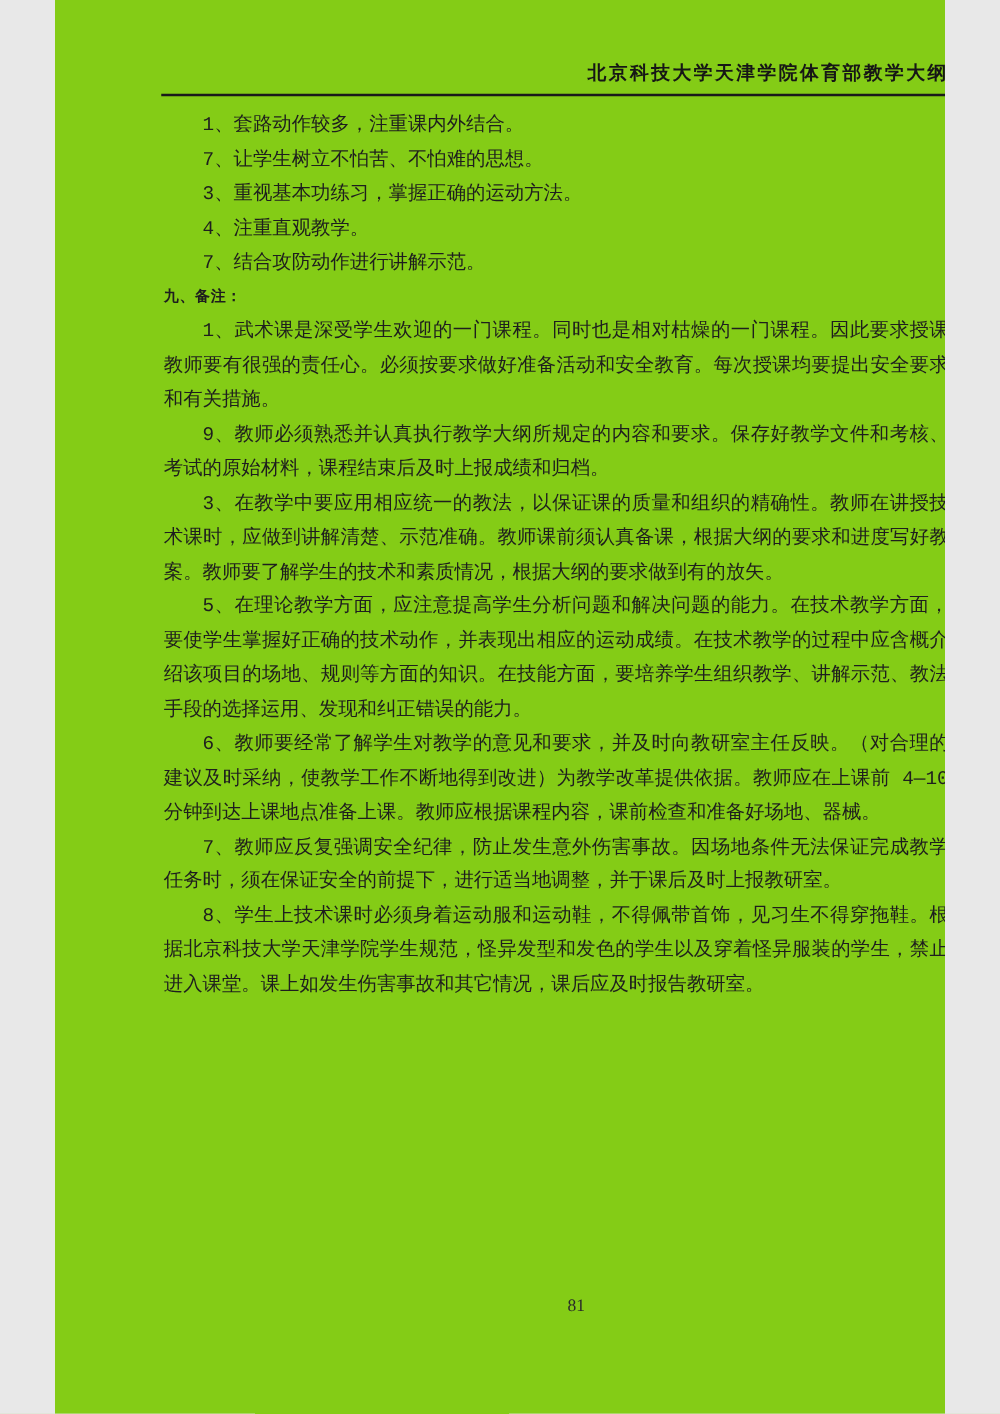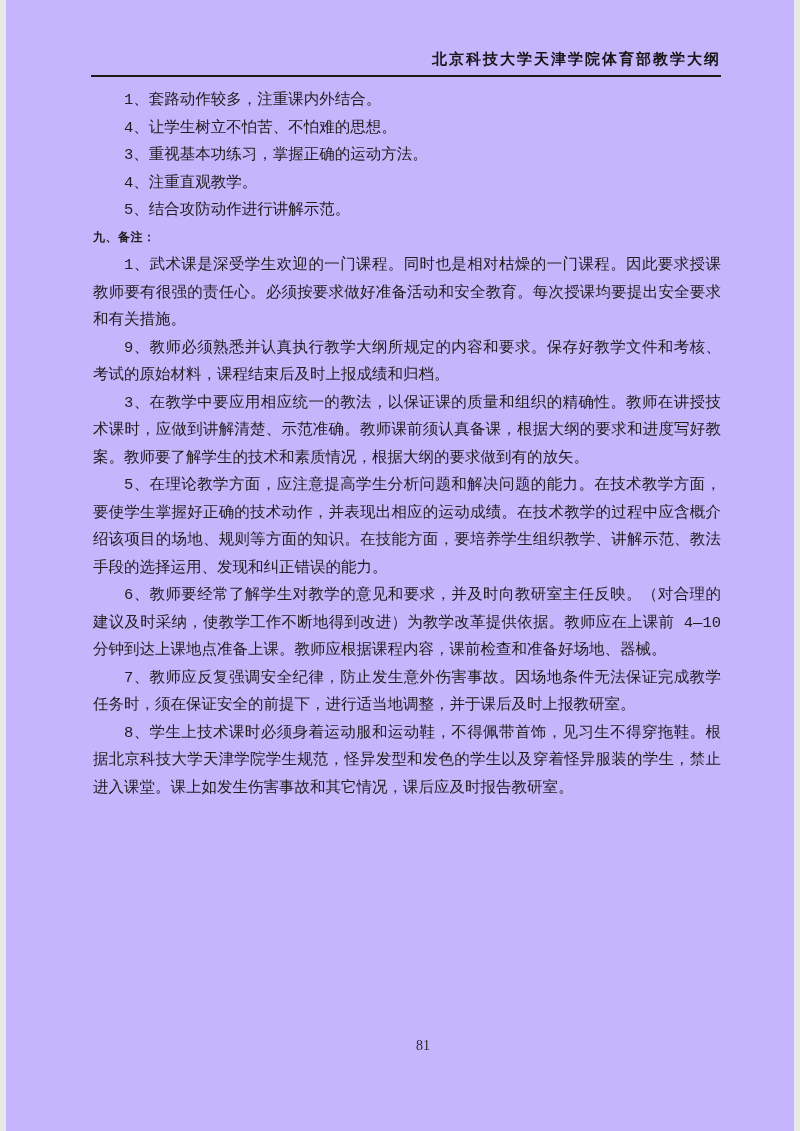--- a/index.html
+++ b/index.html
@@ -2,24 +2,24 @@
 <html><head>
 <meta charset="utf-8">
 <style>
   html, body {
     margin: 0;
     padding: 0;
     background: #e8e8e8;
   }
   .page {
     position: relative;
-    width: 788px;
+    width: 712px;
     height: 1131px;
     margin: 0 auto;
-    background: #c4b5fd;
+    background: #84cc16;
     font-family: "Liberation Serif", serif;
     color: #1e1e1e;
     overflow: hidden;
     box-sizing: border-box;
   }
   .header {
     position: absolute;
     left: 85px;
     top: 48px;
     width: 630px;
@@ -76,24 +76,24 @@
 
 <div class="page">
 
   <div class="header">
     <div class="header-title">北京科技大学天津学院体育部教学大纲</div>
     <div class="header-rule"></div>
   </div>
 
   <div class="content">
     <div class="list-item">1、套路动作较多，注重课内外结合。</div>
-    <div class="list-item">4、让学生树立不怕苦、不怕难的思想。</div>
+    <div class="list-item">7、让学生树立不怕苦、不怕难的思想。</div>
     <div class="list-item">3、重视基本功练习，掌握正确的运动方法。</div>
     <div class="list-item">4、注重直观教学。</div>
-    <div class="list-item">5、结合攻防动作进行讲解示范。</div>
+    <div class="list-item">7、结合攻防动作进行讲解示范。</div>
 
     <div class="section-heading">九、备注：</div>
 
     <p class="para">1、武术课是深受学生欢迎的一门课程。同时也是相对枯燥的一门课程。因此要求授课教师要有很强的责任心。必须按要求做好准备活动和安全教育。每次授课均要提出安全要求和有关措施。</p>
     <p class="para">9、教师必须熟悉并认真执行教学大纲所规定的内容和要求。保存好教学文件和考核、考试的原始材料，课程结束后及时上报成绩和归档。</p>
     <p class="para">3、在教学中要应用相应统一的教法，以保证课的质量和组织的精确性。教师在讲授技术课时，应做到讲解清楚、示范准确。教师课前须认真备课，根据大纲的要求和进度写好教案。教师要了解学生的技术和素质情况，根据大纲的要求做到有的放矢。</p>
     <p class="para">5、在理论教学方面，应注意提高学生分析问题和解决问题的能力。在技术教学方面，要使学生掌握好正确的技术动作，并表现出相应的运动成绩。在技术教学的过程中应含概介绍该项目的场地、规则等方面的知识。在技能方面，要培养学生组织教学、讲解示范、教法手段的选择运用、发现和纠正错误的能力。</p>
     <p class="para">6、教师要经常了解学生对教学的意见和要求，并及时向教研室主任反映。（对合理的建议及时采纳，使教学工作不断地得到改进）为教学改革提供依据。教师应在上课前 4—10 分钟到达上课地点准备上课。教师应根据课程内容，课前检查和准备好场地、器械。</p>
     <p class="para">7、教师应反复强调安全纪律，防止发生意外伤害事故。因场地条件无法保证完成教学任务时，须在保证安全的前提下，进行适当地调整，并于课后及时上报教研室。</p>
     <p class="para">8、学生上技术课时必须身着运动服和运动鞋，不得佩带首饰，见习生不得穿拖鞋。根据北京科技大学天津学院学生规范，怪异发型和发色的学生以及穿着怪异服装的学生，禁止进入课堂。课上如发生伤害事故和其它情况，课后应及时报告教研室。</p>

